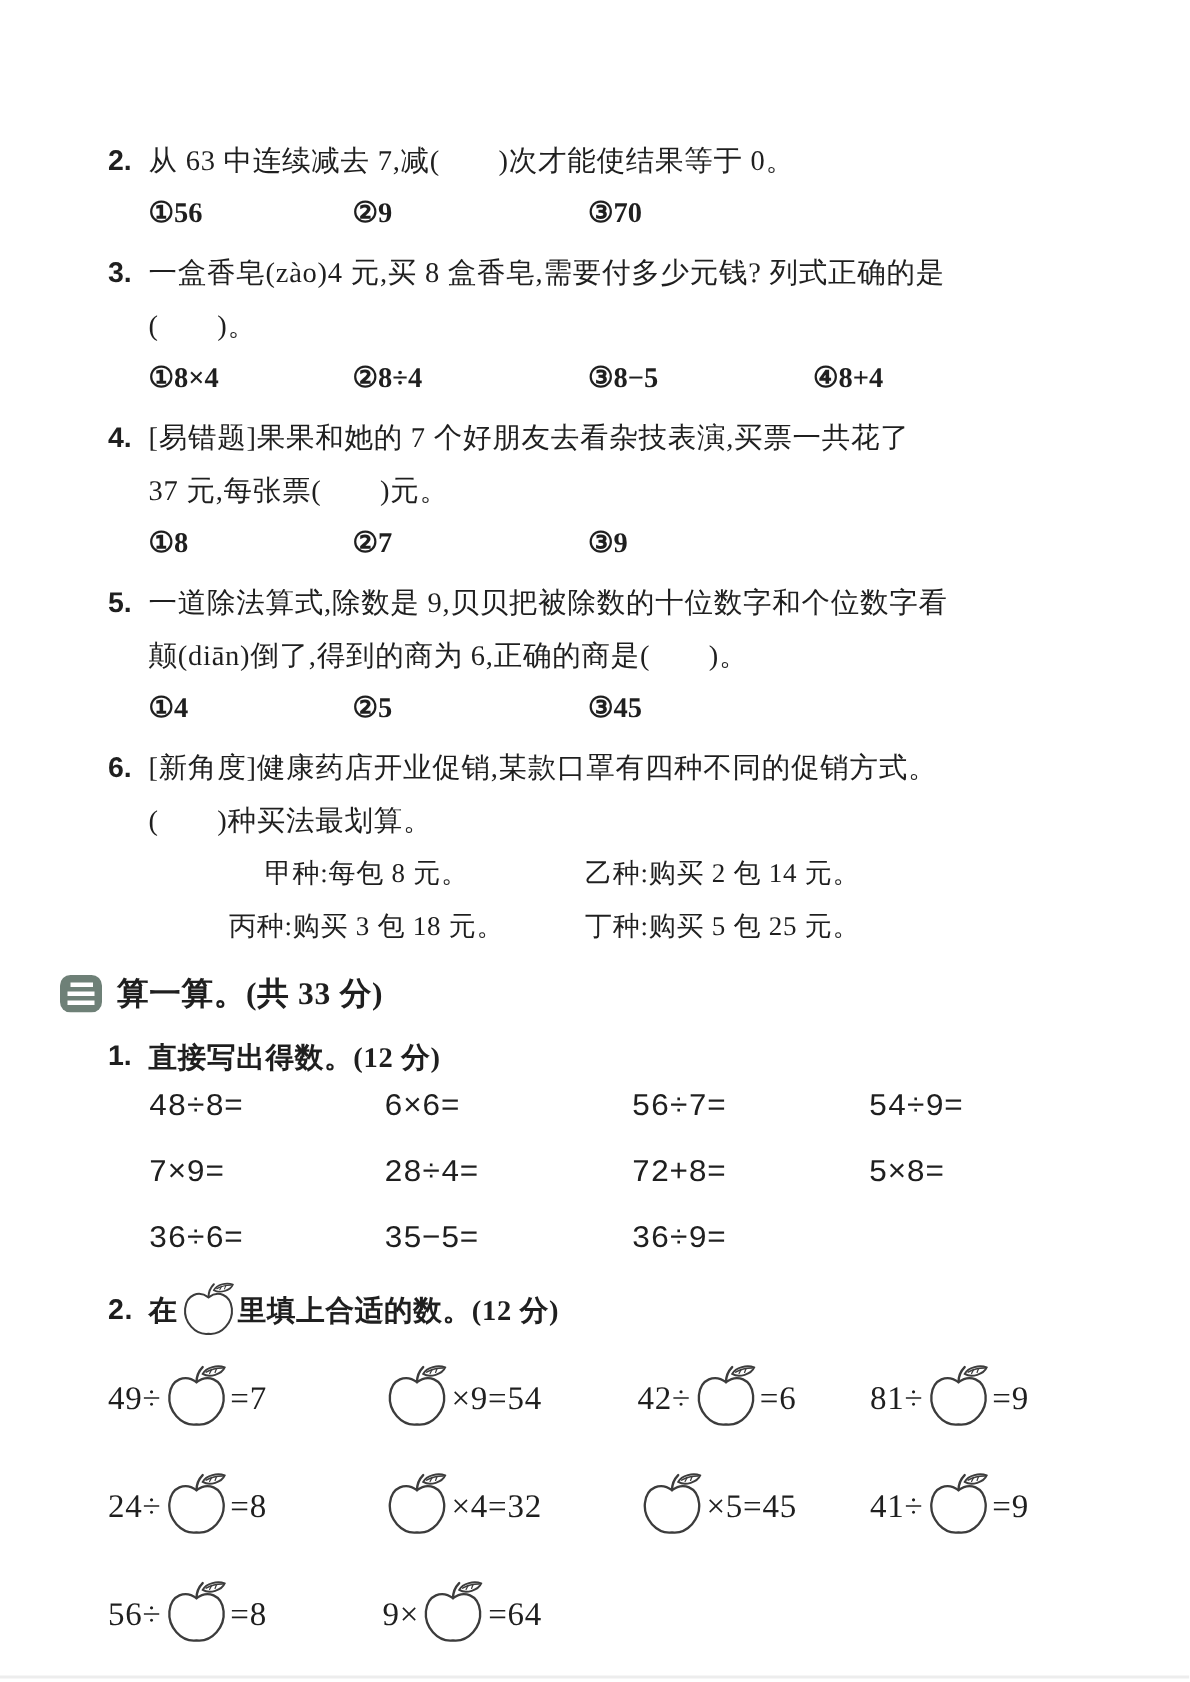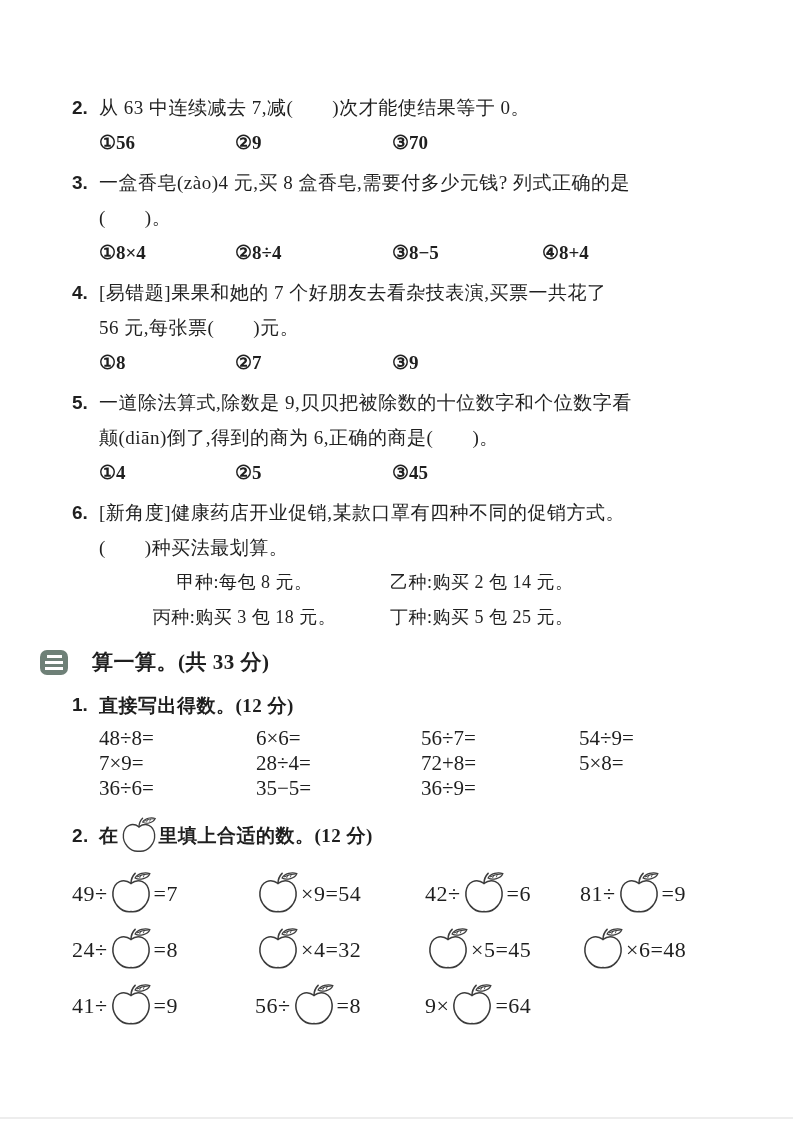--- a/index.html
+++ b/index.html
@@ -34,21 +34,21 @@
   .opt:nth-of-type(1) { width:136px; }
   .opt:nth-of-type(2) { width:157px; }
   .opt:nth-of-type(3) { width:150px; }
 
   .plan-row { display:flex; font-size:18px; line-height:35px; letter-spacing:0.5px;text-align:center; }
   .plan-cell:first-child { width:291px; }
 
   
   .section-head {
     display:flex; align-items:center;
-    margin:9px 0 7px 40px; height:36px;gap:14px;
+    margin:9px 0 7px 40px; height:36px;
   }
   .section-badge {
     width:28px; height:25px; border-radius:7px;
     background-color:#6e8077;
     background-image:
       linear-gradient(#ffffff,#ffffff),
       linear-gradient(#ffffff,#ffffff),
       linear-gradient(#ffffff,#ffffff);
     background-size:15px 3px, 18px 3px, 18px 3px;
     background-position:7px 5px, 5px 11px, 5px 17px;
@@ -58,34 +58,34 @@
   }
   .section-title { font-size:21px; font-weight:700; letter-spacing:0.5px; }
 
   
   .sub { position:relative; padding-left:99px; padding-right:40px; }
   .sub-title { font-size:19px; line-height:37px; font-weight:700; letter-spacing:0.5px; }
 
   .calc-grid {
     display:grid;
     grid-template-columns:157px 165px 158px auto;
-    row-gap:2px;
+    row-gap:21px;
     margin-top:3px; margin-bottom:8px;
-    font-size:21px; line-height:23px;
+    font-size:21px; line-height:23px;font-family:Liberation Mono, monospace;
   }
 
   
   .apple-head { display:flex; align-items:center; height:56px; font-size:19px; font-weight:700; letter-spacing:0.5px; margin-top:6px; }
   .apple-head .q-num { top:10px; }
   .apple { width:44px; height:48px; flex:0 0 auto; margin:0 1px; }
   .apple.small { width:38px; height:42px; }
   .apple-grid {
     display:grid;
     grid-template-columns:183px 170px 155px auto;
-    row-gap:8px;
+    row-gap:24px;
     margin-left:-27px; margin-top:6px;
   }
   .eq { display:flex; align-items:center; font-size:22px; letter-spacing:0.5px; }
 </style>
 </head>
 <body>
 
 <svg width="0" height="0" style="position:absolute" aria-hidden="true">
   <defs>
     <g id="apple-shape" fill="none" stroke="#3c3c3c" stroke-width="1.7" stroke-linecap="round">
@@ -113,21 +113,21 @@
     <div class="q-line">一盒香皂(zào)4 元,买 8 盒香皂,需要付多少元钱? 列式正确的是</div>
     <div class="q-line">(　　)。</div>
     <div class="q-options">
       <span class="opt">①8×4</span><span class="opt">②8÷4</span><span class="opt">③8−5</span><span class="opt">④8+4</span>
     </div>
   </section>
 
   <section class="question">
     <span class="q-num">4.</span>
     <div class="q-line">[易错题]果果和她的 7 个好朋友去看杂技表演,买票一共花了</div>
-    <div class="q-line">56 元,每张票(　　)元。</div>
+    <div class="q-line">37 元,每张票(　　)元。</div>
     <div class="q-options">
       <span class="opt">①8</span><span class="opt">②7</span><span class="opt">③9</span>
     </div>
   </section>
 
   <section class="question">
     <span class="q-num">5.</span>
     <div class="q-line">一道除法算式,除数是 9,贝贝把被除数的十位数字和个位数字看</div>
     <div class="q-line">颠(diān)倒了,得到的商为 6,正确的商是(　　)。</div>
     <div class="q-options">
@@ -225,27 +225,20 @@
           <span>×4=32</span>
         </span>
       <span class="eq">
           <span></span>
           <svg class="apple" viewBox="0 0 48 52">
             <use href="#apple-shape"></use>
           </svg>
           <span>×5=45</span>
         </span>
       <span class="eq">
-          <span></span>
-          <svg class="apple" viewBox="0 0 48 52">
-            <use href="#apple-shape"></use>
-          </svg>
-          <span>×6=48</span>
-        </span>
-      <span class="eq">
           <span>41÷</span>
           <svg class="apple" viewBox="0 0 48 52">
             <use href="#apple-shape"></use>
           </svg>
           <span>=9</span>
         </span>
       <span class="eq">
           <span>56÷</span>
           <svg class="apple" viewBox="0 0 48 52">
             <use href="#apple-shape"></use>

